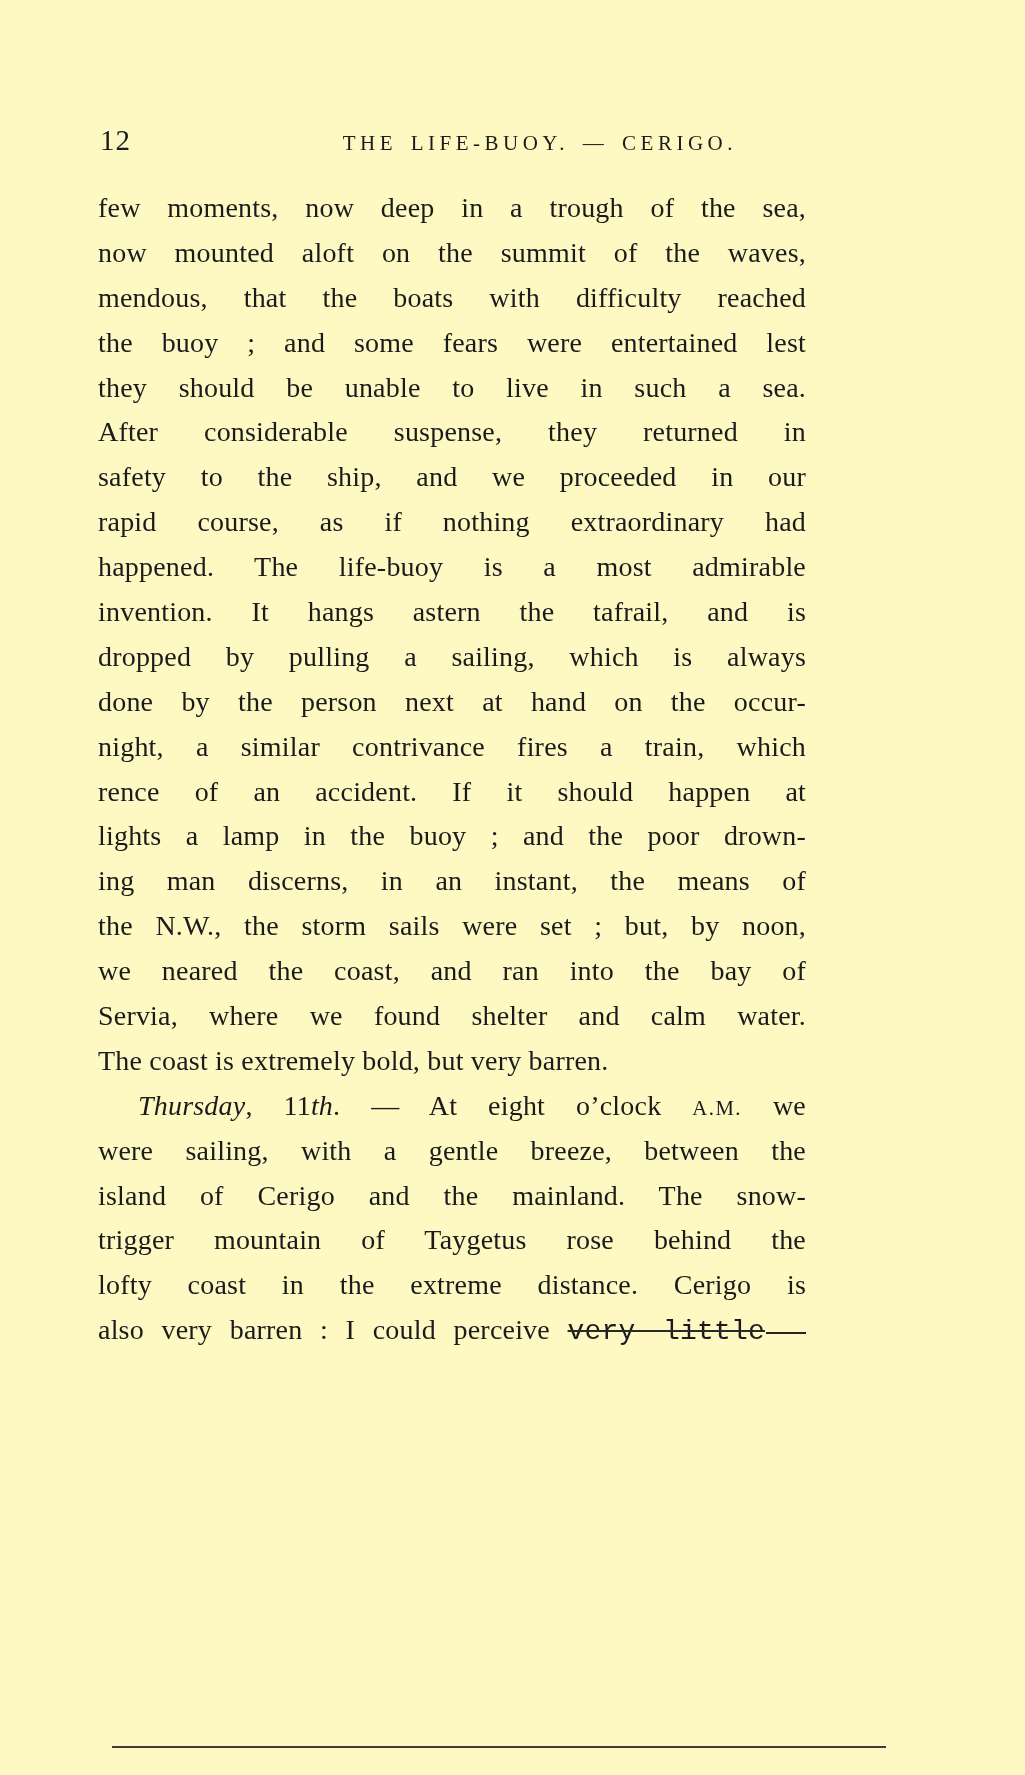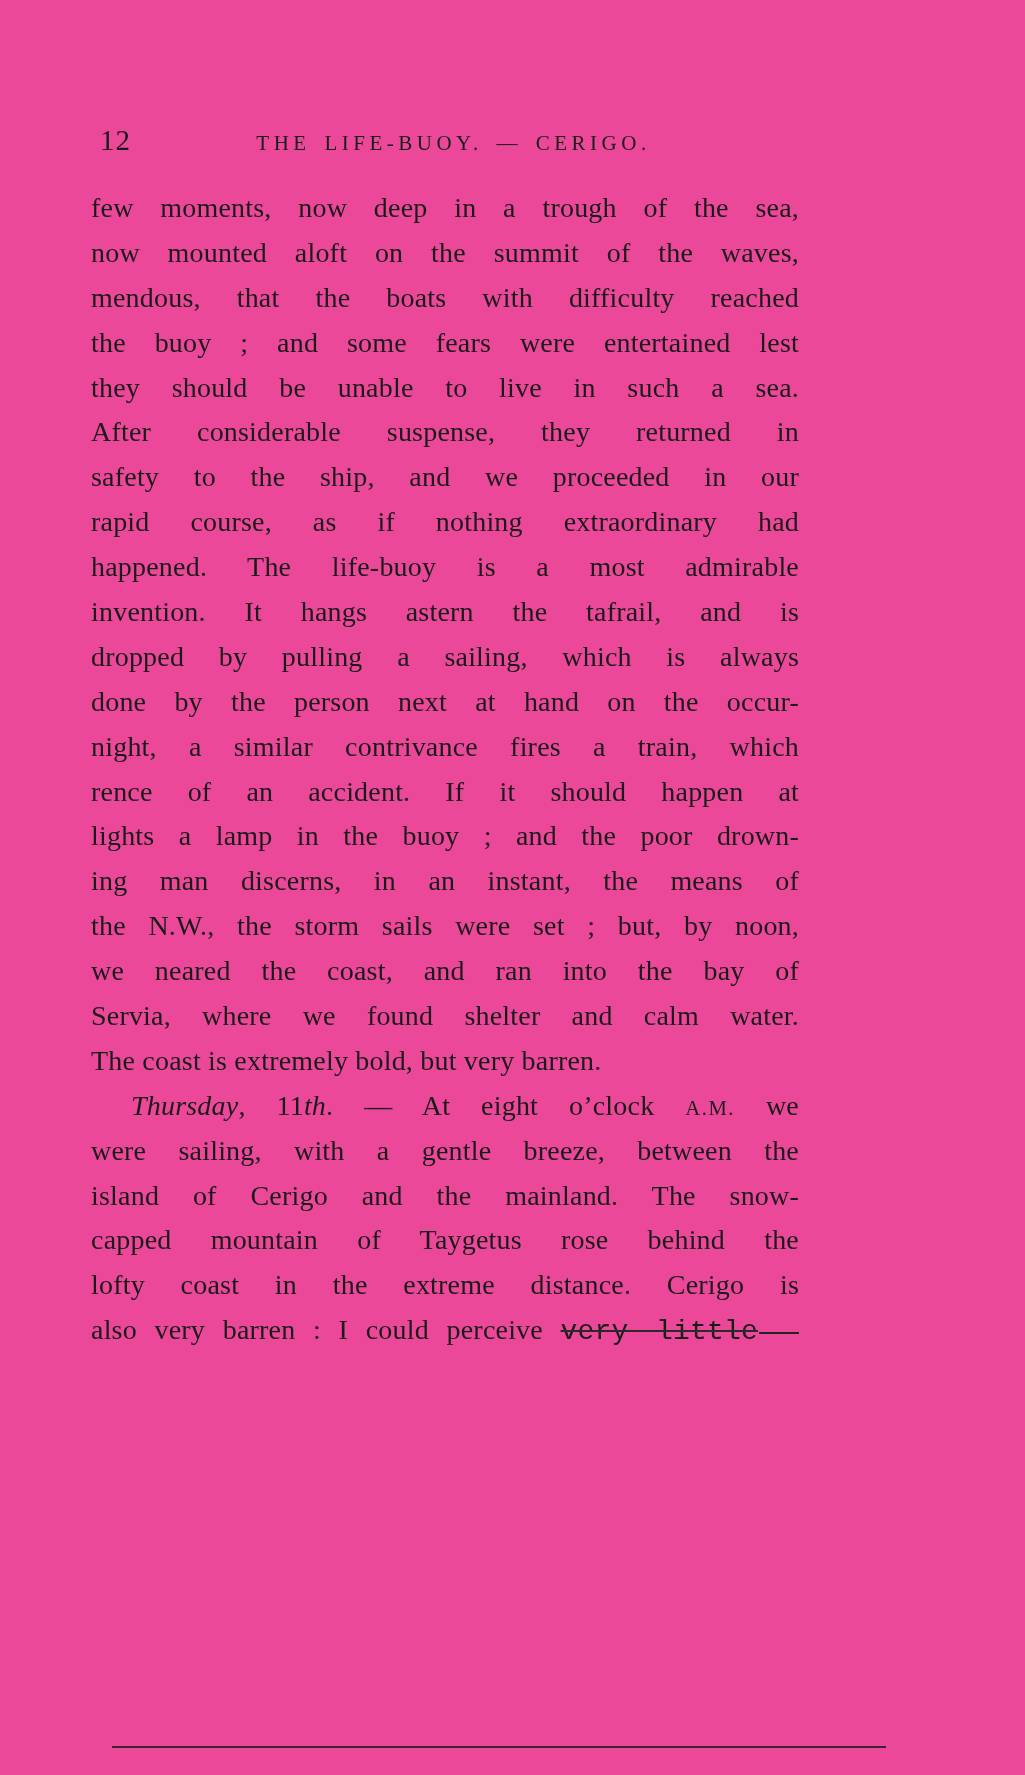--- a/index.html
+++ b/index.html
@@ -4,51 +4,51 @@
 <style>
   html, body {
     margin: 0;
     padding: 0;
     background: #ffffff;
   }
   .page {
     position: relative;
     width: 1025px;
     height: 1775px;
-    background: #ec4899;
+    background: #fef9c3;
     overflow: hidden;
     font-family: "Liberation Serif", serif;
     color: #1b1b1b;
   }
   .header-row {
     position: absolute;
     top: 124px;
     left: 100px;
     width: 707px;
     display: flex;
     align-items: baseline;
   }
   .page-number {
     font-size: 29px;
     letter-spacing: 1px;
     min-width: 70px;
   }
   .running-head {
     flex: 1;
-    text-align: center;
+    text-align: right;
     font-size: 21px;
     letter-spacing: 4.5px;
     word-spacing: 4px;
     padding-right: 70px; 
     white-space: nowrap;
   }
   .body-text {
     position: absolute;
     top: 186px;
-    left: 91px;
+    left: 98px;
     width: 708px;
     font-size: 28px;
     letter-spacing: 0.2px;
   }
   .line {
     height: 44.9px;
     line-height: 44.9px;
     text-align: justify;
     text-align-last: justify;
     overflow: hidden;
@@ -116,20 +116,20 @@
       <div class="line"><span>rence of an accident. If it should happen at</span></div>
       <div class="line"><span>lights a lamp in the buoy ; and the poor drown-</span></div>
       <div class="line"><span>ing man discerns, in an instant, the means of</span></div>
       <div class="line"><span>the N.W., the storm sails were set ; but, by noon,</span></div>
       <div class="line"><span>we neared the coast, and ran into the bay of</span></div>
       <div class="line"><span>Servia, where we found shelter and calm water.</span></div>
       <div class="line no-justify"><span>The coast is extremely bold, but very barren.</span></div>
       <div class="line indent"><span class="seg-i">Thursday</span><span>, 11</span><span class="seg-i">th</span><span>. — At eight o’clock </span><span class="seg-sc">A.M.</span><span> we</span></div>
       <div class="line"><span>were sailing, with a gentle breeze, between the</span></div>
       <div class="line"><span>island of Cerigo and the mainland. The snow-</span></div>
-      <div class="line"><span>capped mountain of Taygetus rose behind the</span></div>
+      <div class="line"><span>trigger mountain of Taygetus rose behind the</span></div>
       <div class="line"><span>lofty coast in the extreme distance. Cerigo is</span></div>
       <div class="line"><span>also very barren : I could perceive </span><span class="seg-struck">very little</span><span class="tail-rule"></span></div>
     </div>
 
   <div class="scan-edge-line"></div>
 
 </div>
 
 </body></html>

